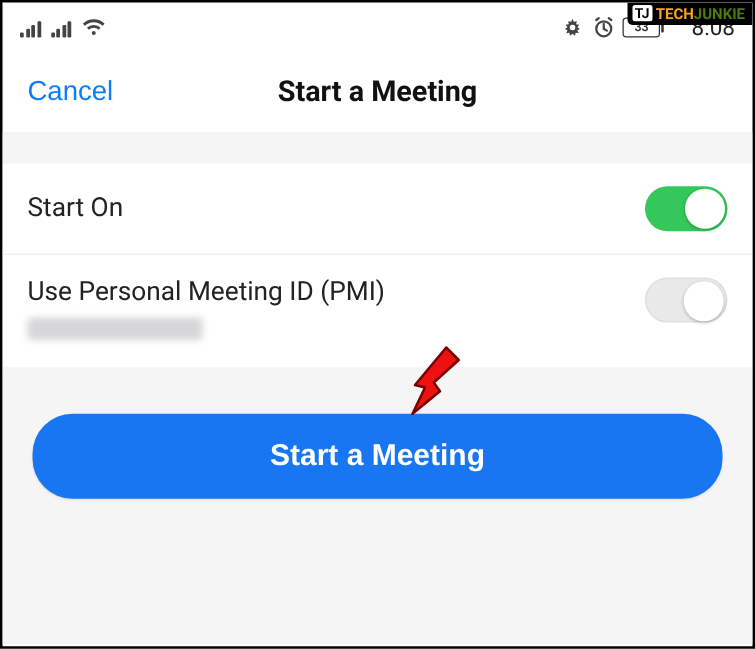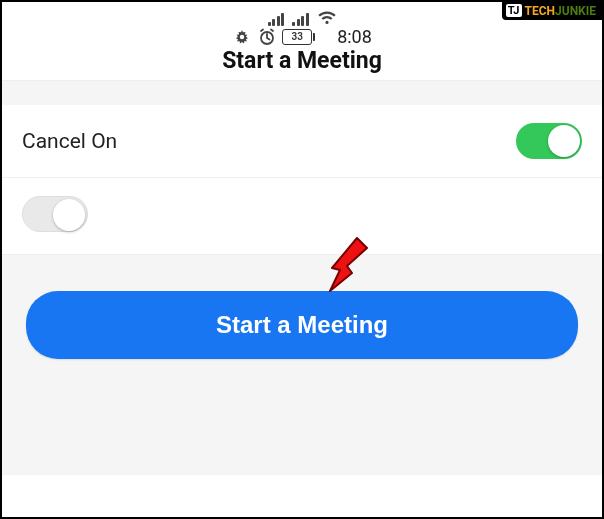--- a/index.html
+++ b/index.html
@@ -13,21 +13,20 @@
       overflow: hidden;
     }
     .status-bar {
       display: flex;
       align-items: center;
       justify-content: space-between;
       padding: 8px 14px 4px 14px;
       height: 36px;
       font-size: 17px;
       color: #333;
-      flex-direction: column;
     }
     .status-left { display: flex; align-items: center; gap: 8px; }
     .status-right { display: flex; align-items: center; gap: 6px; }
     .signal-bars { display: inline-flex; align-items: flex-end; gap: 1.5px; height: 15px; }
     .signal-bars span { background: #444; width: 3px; border-radius: 1px; }
     .signal-bars span:nth-child(1){height:4px;}
     .signal-bars span:nth-child(2){height:7px;}
     .signal-bars span:nth-child(3){height:10px;}
     .signal-bars span:nth-child(4){height:13px;}
     .wifi-icon svg { display: block; }
@@ -143,33 +142,38 @@
     </span>
     <span class="battery">
       <span class="battery-body">33</span>
       <span class="battery-cap"></span>
     </span>
     <span class="clock">8:08</span>
   </div>
 </div>
 
 <div class="nav-header">
+  <button class="cancel-btn">Cancel</button>
   <div class="nav-title">Start a Meeting</div>
 </div>
 
 <div class="spacer-band"></div>
 
 <div class="option-row">
-  <div class="option-label">Cancel On</div>
+  <div class="option-label">Start On</div>
   <div class="toggle on">
       <div class="knob"></div>
     </div>
 </div>
 
 <div class="option-row tall">
+  <div>
+    <div class="option-label">Use Personal Meeting ID (PMI)</div>
+    <div class="option-sub"></div>
+  </div>
   <div class="toggle off">
       <div class="knob"></div>
     </div>
 </div>
 
 <div class="bottom-area">
   <div class="arrow-annotation">
     <svg width="60" height="70" viewBox="0 0 60 70">
       <path d="M45 5 L20 35 L28 37 L18 58 L40 40 L35 33 L55 15 Z" fill="#e11" stroke="#700" stroke-width="2" stroke-linejoin="round"></path>
     </svg>

